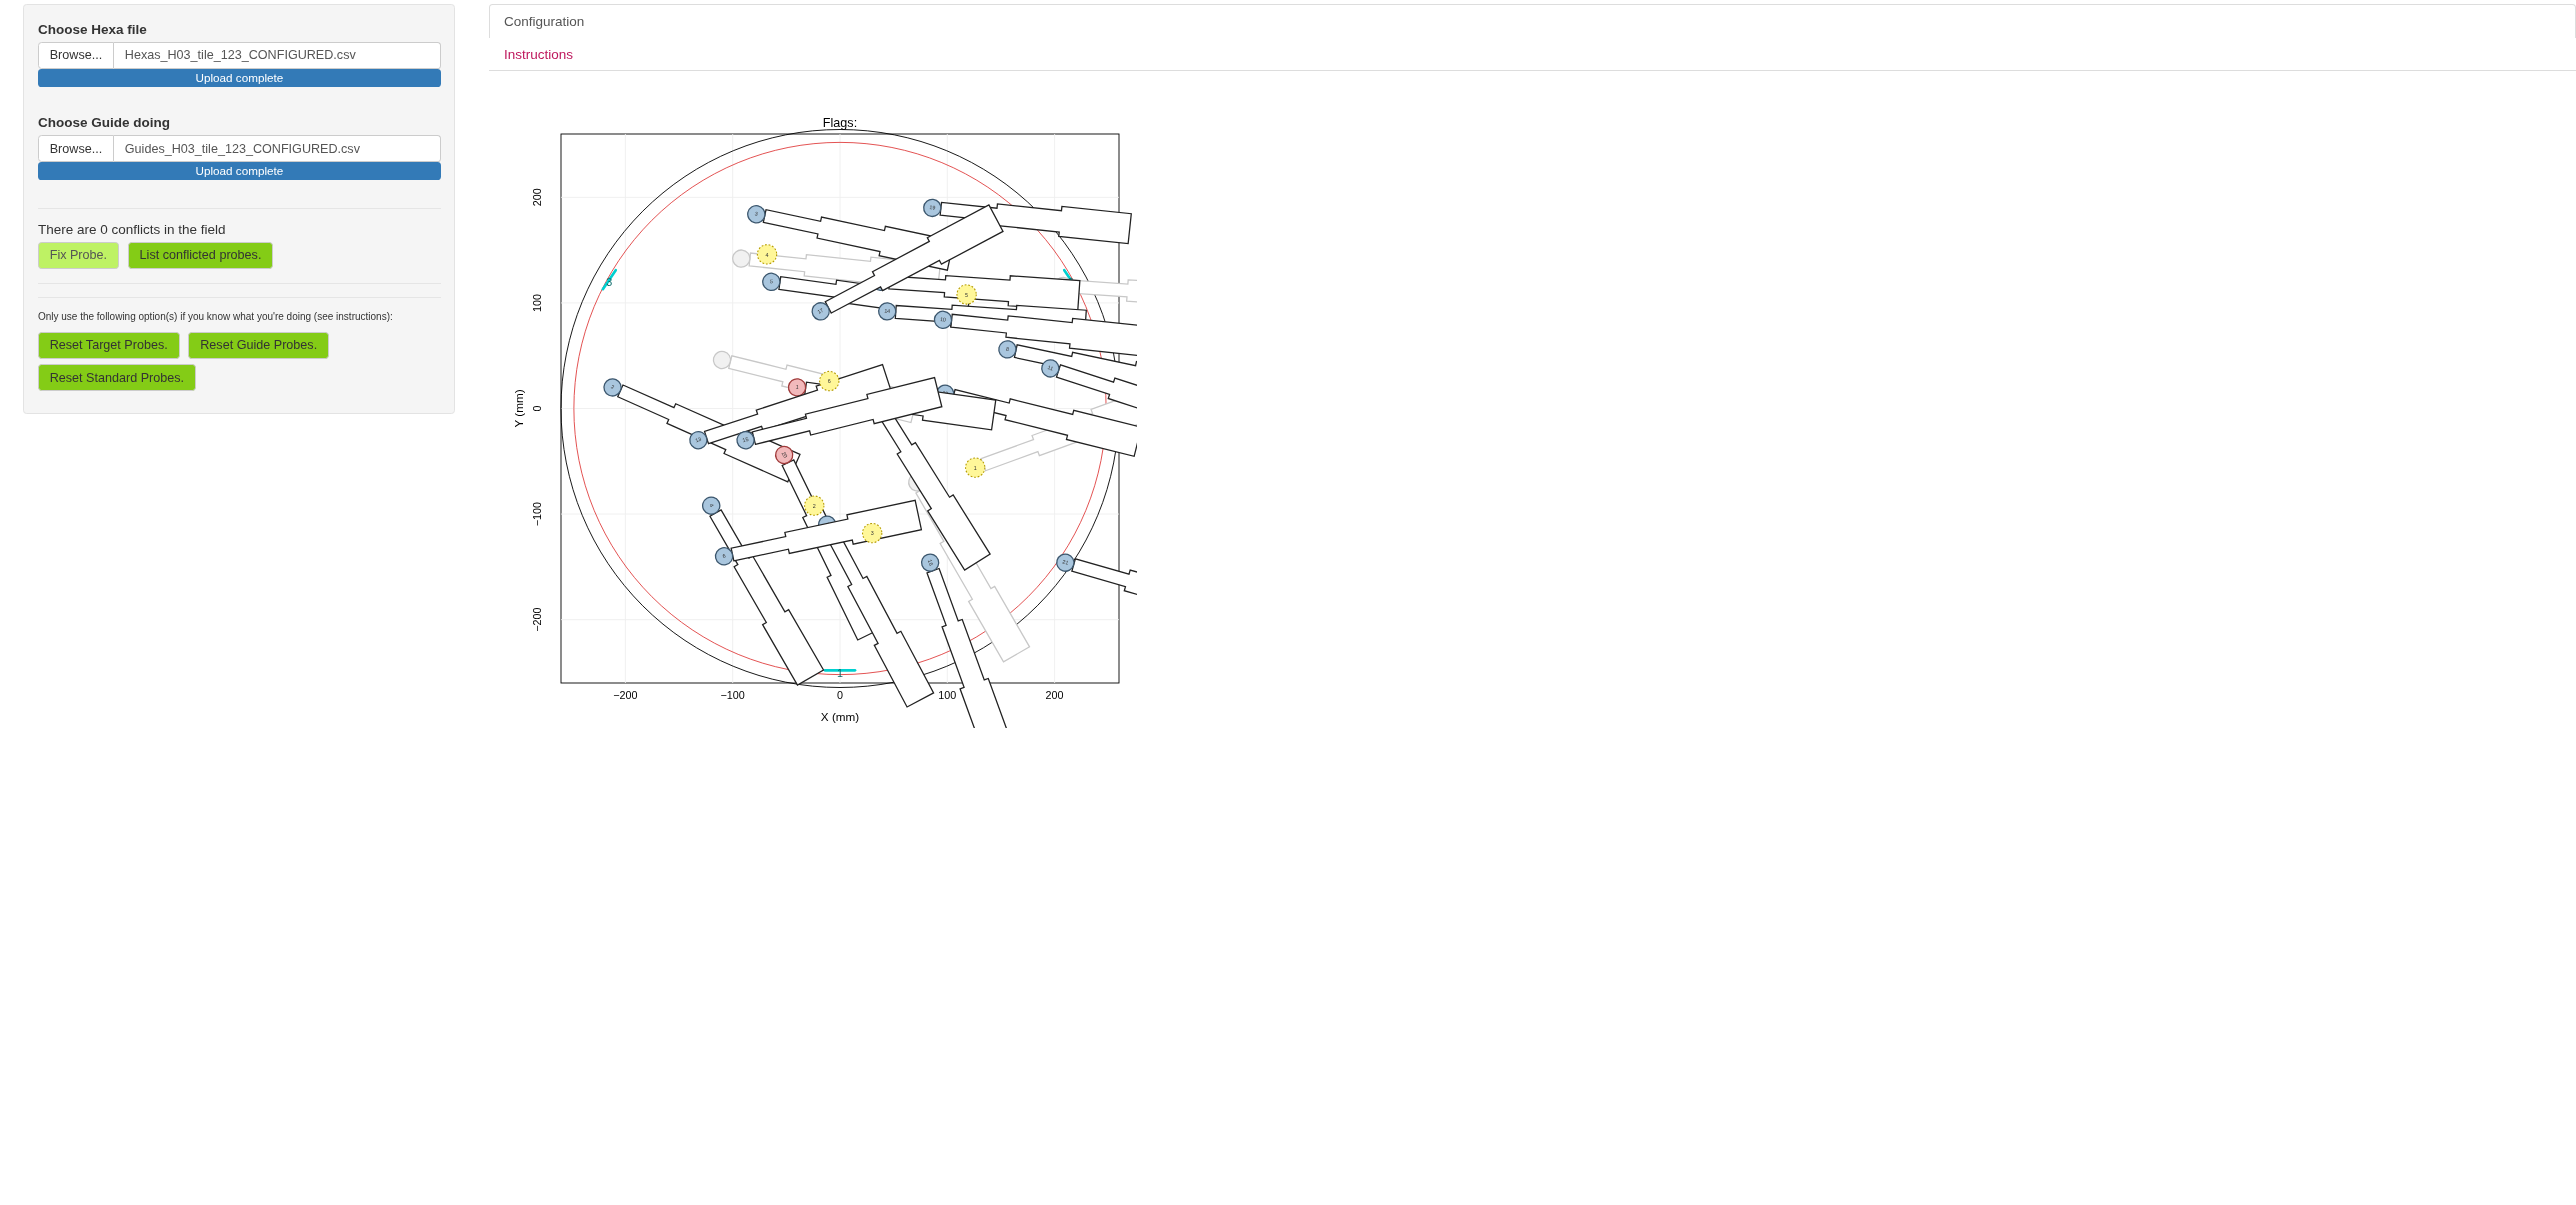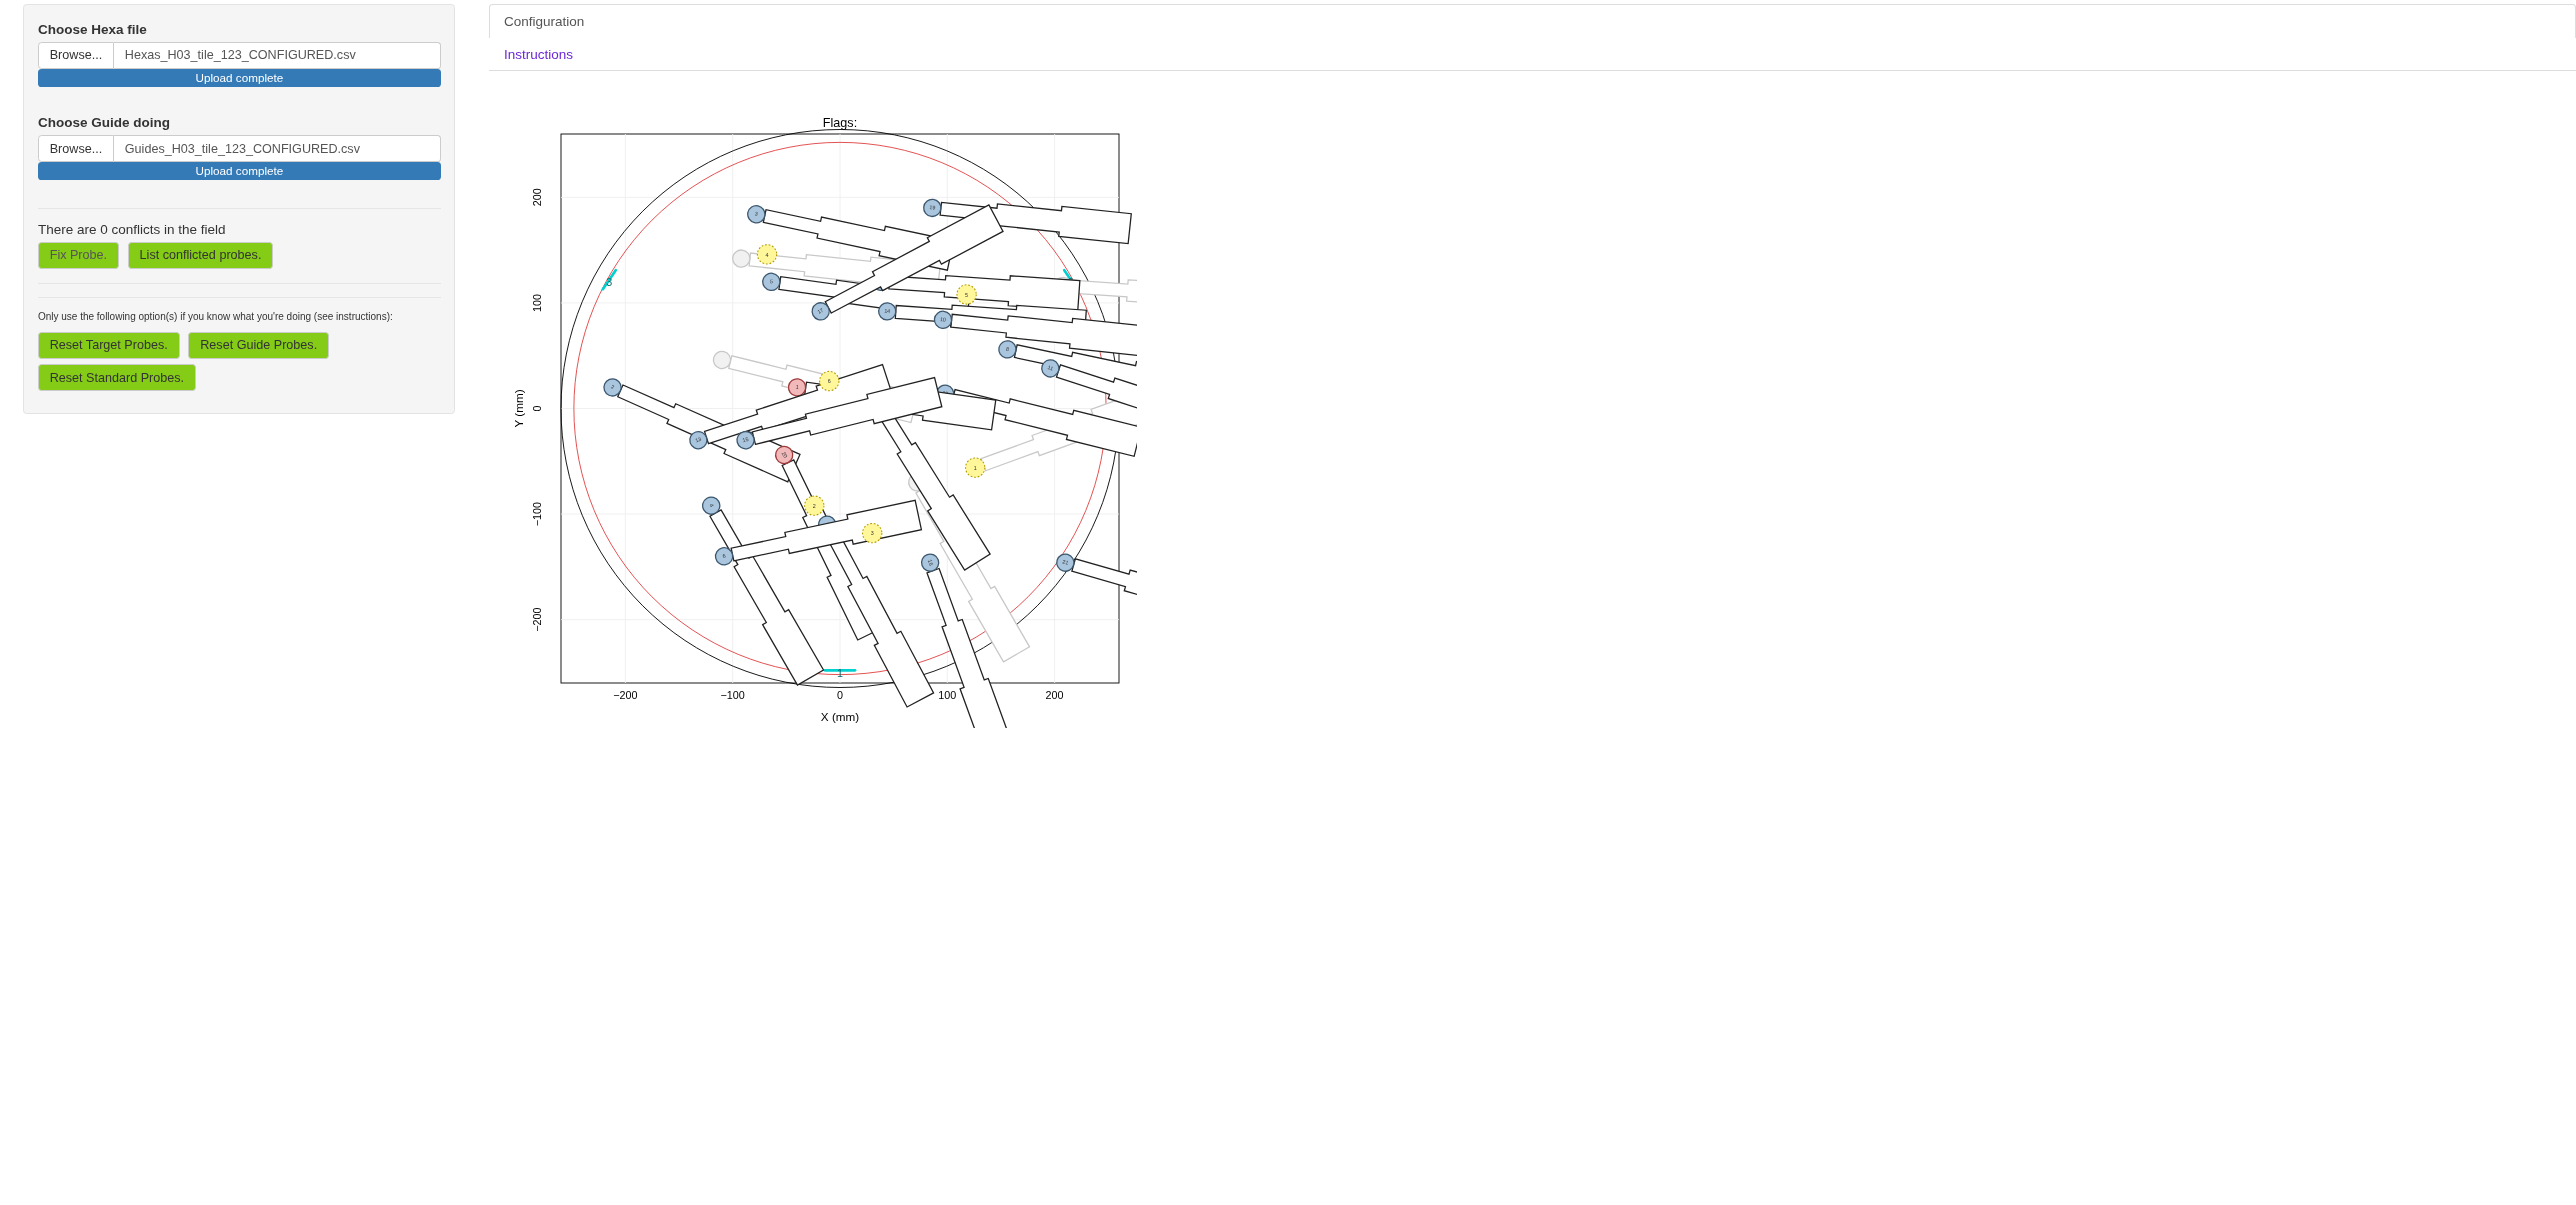--- a/index.html
+++ b/index.html
@@ -94,21 +94,21 @@
     background: #84cc16;
     color: #333;
     padding: 5.4px 10.8px;
     font-size: 12.6px;
     border-radius: 3.6px;
     cursor: pointer;
     margin: 0 5.4px 5.4px 0;
     white-space: nowrap;
   }
   .btn.disabled {
-    background: #84cc16;
+    background: #bef264;
     color: #555;
     cursor: not-allowed;
   }
   .helper-text {
     font-size: 10px;
     margin: 0 0 7.2px 0;
     line-height: 1.45;
   }
 
   
@@ -122,21 +122,21 @@
     margin: 0;
     padding: 0;
     width: 100%;
     flex-direction: column;
   }
   .tab {
     list-style: none;
     padding: 9px 13.5px;
     font-size: 13.5px;
     cursor: pointer;
-    color: #6d28d9;
+    color: #be185d;
     border: 0.9px solid transparent;
     border-bottom: none;
     margin-bottom: -0.9px;
   }
   .tab.active {
     color: #555;
     background: #fff;
     border-color: #ddd #ddd #fff;
     border-radius: 3.6px 3.6px 0 0;
   }

